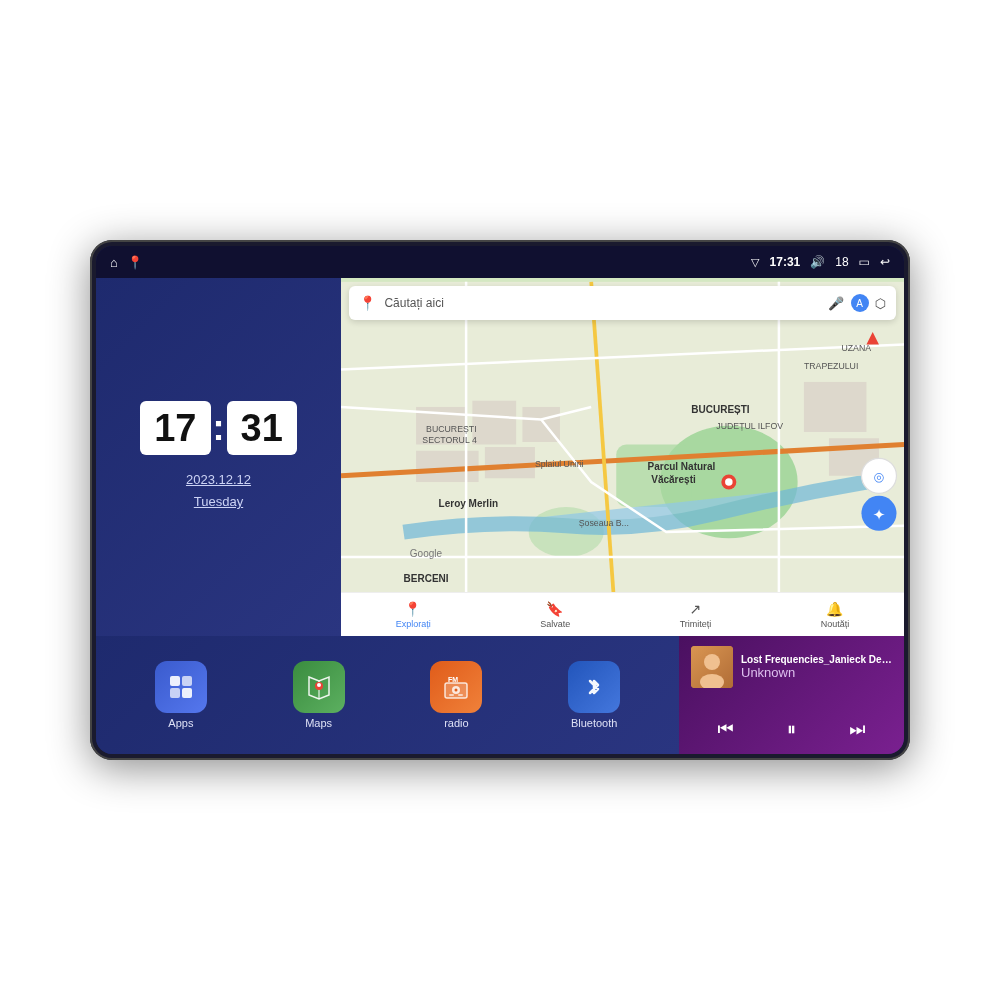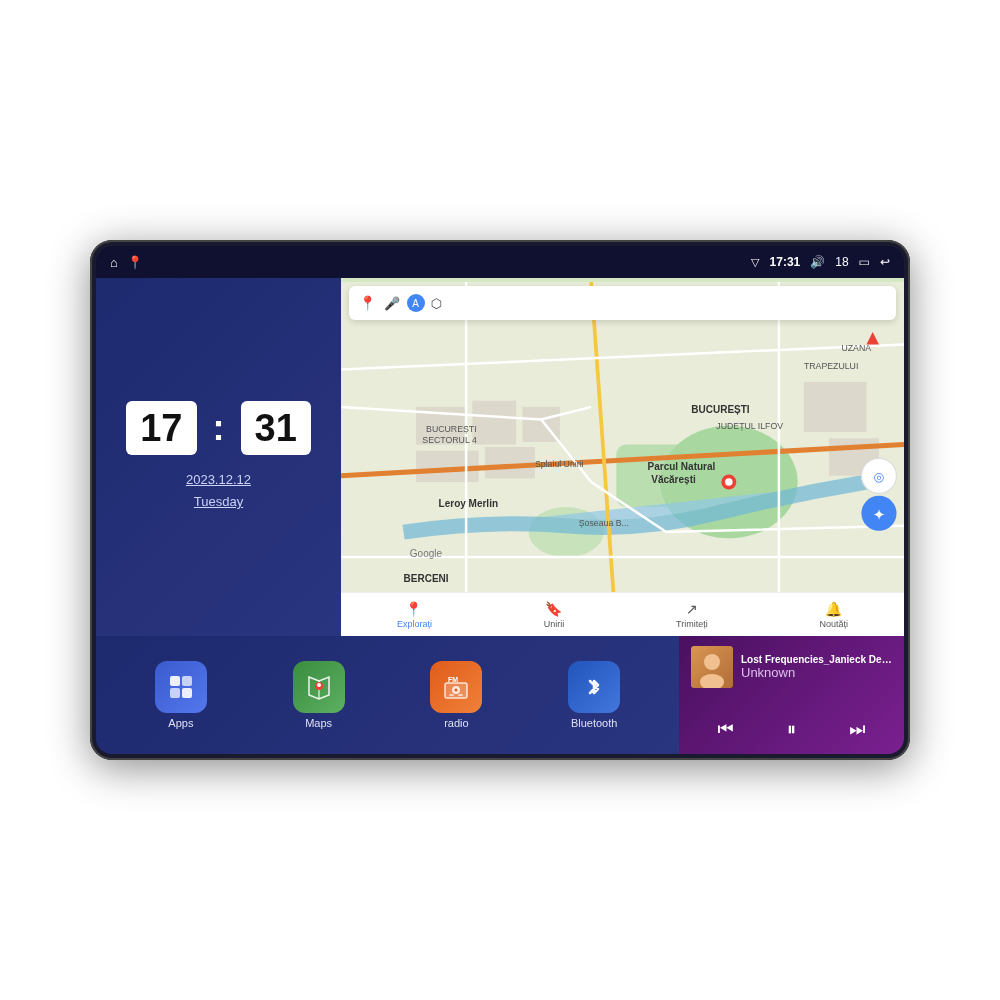--- a/index.html
+++ b/index.html
@@ -83,21 +83,21 @@
       flex-direction: column;
       align-items: center;
       justify-content: center;
       padding: 16px;
       flex-shrink: 0;
     }
 
     .clock-display {
       display: flex;
       align-items: center;
-      gap: 16px;
+      gap: 2px;
       margin-bottom: 14px;
       justify-content: center;
     }
     .clock-digit {
       background: #ffffff;
       border-radius: 6px;
       padding: 8px 14px;
       font-size: 38px;
       font-weight: 700;
       color: #111;
@@ -347,20 +347,21 @@
           <div class="clock-date">
             <div>2023.12.12</div>
             <div>Tuesday</div>
           </div>
         </div>
 
         <div class="map-panel">
 
           <div class="map-search-bar">
             <span class="map-pin-icon">📍</span>
+            <span class="map-search-text">Căutați aici</span>
             <div class="map-search-icons">
               <span>🎤</span>
               <span style="width:18px;height:18px;background:#4285F4;border-radius:50%;display:inline-flex;align-items:center;justify-content:center;color:#fff;font-size:10px;">A</span>
               <span>⬡</span>
             </div>
           </div>
 
           <div class="map-bg">
             <svg class="map-svg" viewBox="0 0 450 280" xmlns="http://www.w3.org/2000/svg">
 
@@ -417,21 +418,21 @@
             </svg>
           </div>
 
           <div class="map-bottom-bar">
             <div class="map-nav-item active">
               <span class="map-nav-icon">📍</span>
               <span>Explorați</span>
             </div>
             <div class="map-nav-item">
               <span class="map-nav-icon">🔖</span>
-              <span>Unirii</span>
+              <span>Salvate</span>
             </div>
             <div class="map-nav-item">
               <span class="map-nav-icon">↗</span>
               <span>Trimiteți</span>
             </div>
             <div class="map-nav-item">
               <span class="map-nav-icon">🔔</span>
               <span>Noutăți</span>
             </div>
           </div>

